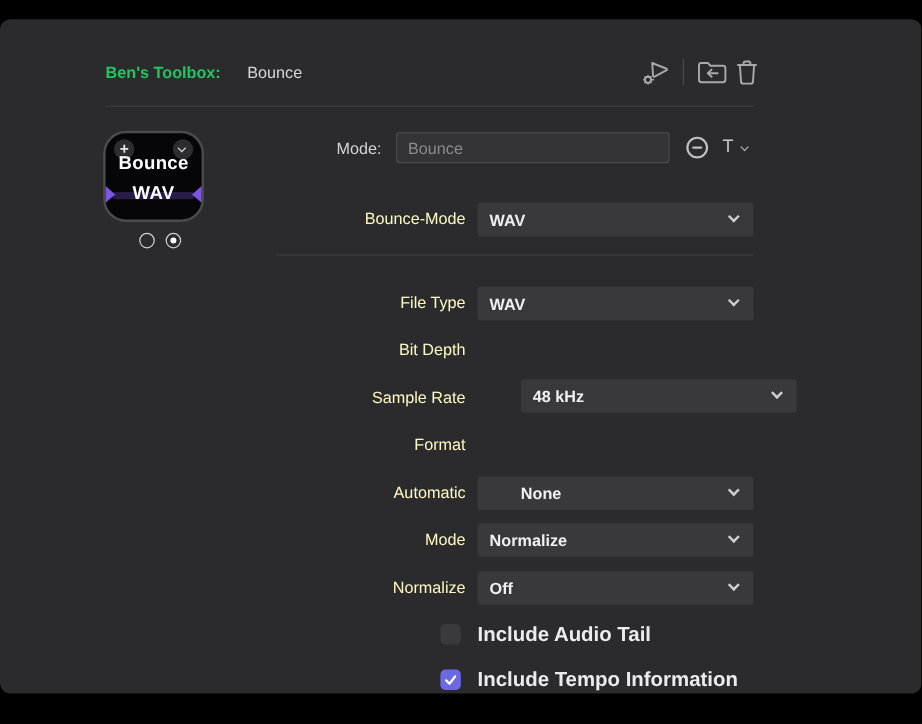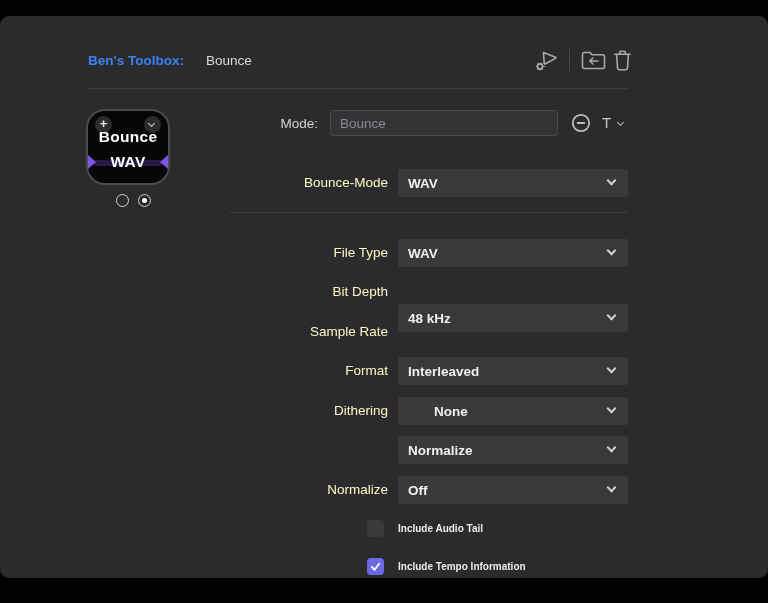--- a/index.html
+++ b/index.html
@@ -1,21 +1,21 @@
 <!DOCTYPE html>
 <html style="--accent: #6c69e4; --wave_purple: #7c55e6;"><head>
 <meta charset="utf-8">
 <style>
   html,body{margin:0;padding:0;background:#000;}
   *{box-sizing:border-box;font-family:"Liberation Sans",sans-serif;}
   .stage{position:relative;width:768px;height:603px;background:#000;overflow:hidden;}
   .panel{position:absolute;left:0;top:16px;width:768px;height:562px;background:#2b2b2d;border-radius:9px;}
 
   
-  .hdr-label{position:absolute;left:88px;top:37px;font-size:13.5px;font-weight:bold;color:#3b82f6;}
+  .hdr-label{position:absolute;left:88px;top:37px;font-size:13.5px;font-weight:bold;color:#22c55e;}
   .hdr-doc{position:absolute;left:206px;top:37px;font-size:13.5px;color:#d8d8d8;}
   .toolbar-icon{position:absolute;cursor:pointer;}
   .tb-sep{position:absolute;left:569px;top:33px;width:1px;height:22px;background:#49494b;}
   .divider{position:absolute;height:1px;background:#3e3e40;}
   .div1{left:88px;top:72px;width:540px;}
   .div2{left:230px;top:196px;width:398px;}
 
   
   .tile{position:absolute;left:86px;top:93px;width:84px;height:76px;background:#060608;border:2px solid #4b4b4d;border-radius:19px;}
   .tile-btn{position:absolute;top:5px;width:17px;height:17px;border-radius:50%;background:#2d2d2f;color:#e3e3e3;text-align:center;cursor:pointer;}
@@ -42,21 +42,21 @@
   .select{position:absolute;left:398px;width:230px;height:28px;background:#39393b;border-radius:2px;cursor:pointer;display:flex;align-items:center;padding-left:10px;}
   .select-value{color:#f0f0f0;font-size:13.5px;font-weight:600;}
   .chev{display:inline-block;width:7px;height:7px;border-right:2px solid #cfcfcf;border-bottom:2px solid #cfcfcf;transform:rotate(45deg);}
   .select .chev{position:absolute;right:13px;top:8px;}
 
   
   .cb{position:absolute;left:367px;width:17px;height:17px;border-radius:4px;background:#3a3a3c;cursor:pointer;}
   .cb .check{display:none;position:absolute;left:2px;top:2px;}
   .cb.on{background:var(--accent,#6c69e4);}
   .cb.on .check{display:block;}
-  .cb-label{position:absolute;left:398px;font-size:10px;font-weight:600;color:#ececec;line-height:16px;}
+  .cb-label{position:absolute;left:398px;font-size:17px;font-weight:600;color:#ececec;line-height:16px;}
 
   
   .t-glyph{position:absolute;left:602px;top:98px;font-size:15px;color:#c6c6c6;}
   .t-chev{position:absolute;left:618px;top:104px;width:5px;height:5px;border-width:1.5px;border-color:#b9b9b9;}
   svg{display:block;}
 </style>
 </head>
 <body>
 
 <div class="stage">
@@ -124,37 +124,34 @@
 
     <div class="row-label" style="top:229px;">File Type</div>
     <div class="select" style="top:223px;">
       <span class="select-value">WAV</span>
       <span class="chev"></span>
     </div>
 
     <div class="row-label" style="top:268px;">Bit Depth</div>
 
     <div class="row-label" style="top:308px;">Sample Rate</div>
-    <div class="select" style="top:288px;">
+    <div class="select" style="top:300px;margin-left:36px;">
       <span class="select-value">48 kHz</span>
       <span class="chev"></span>
     </div>
 
     <div class="row-label" style="top:347px;">Format</div>
-    <div class="select" style="top:341px;">
-      <span class="select-value">Interleaved</span>
-      <span class="chev"></span>
-    </div>
 
-    <div class="row-label" style="top:387px;">Dithering</div>
+    <div class="row-label" style="top:387px;">Automatic</div>
     <div class="select" style="top:381px;padding-left:36px;">
       <span class="select-value">None</span>
       <span class="chev"></span>
     </div>
 
+    <div class="row-label" style="top:426px;">Mode</div>
     <div class="select" style="top:420px;">
       <span class="select-value">Normalize</span>
       <span class="chev"></span>
     </div>
 
     <div class="row-label" style="top:466px;text-align:right;">Normalize</div>
     <div class="select" style="top:460px;">
       <span class="select-value">Off</span>
       <span class="chev"></span>
     </div>

